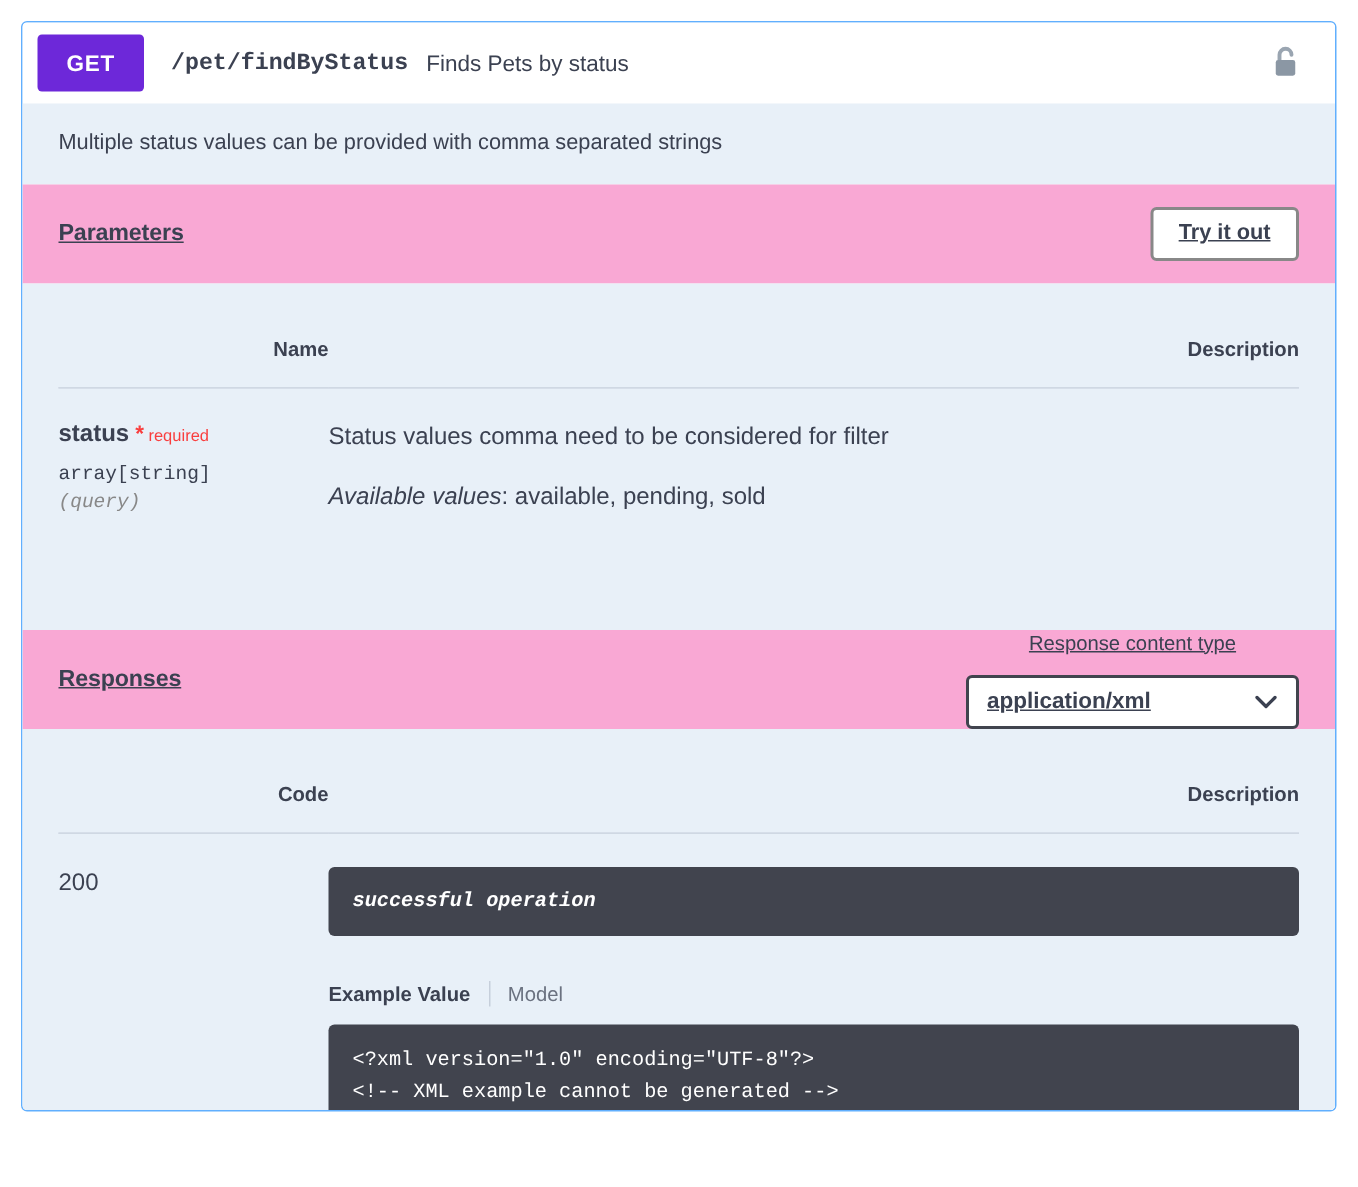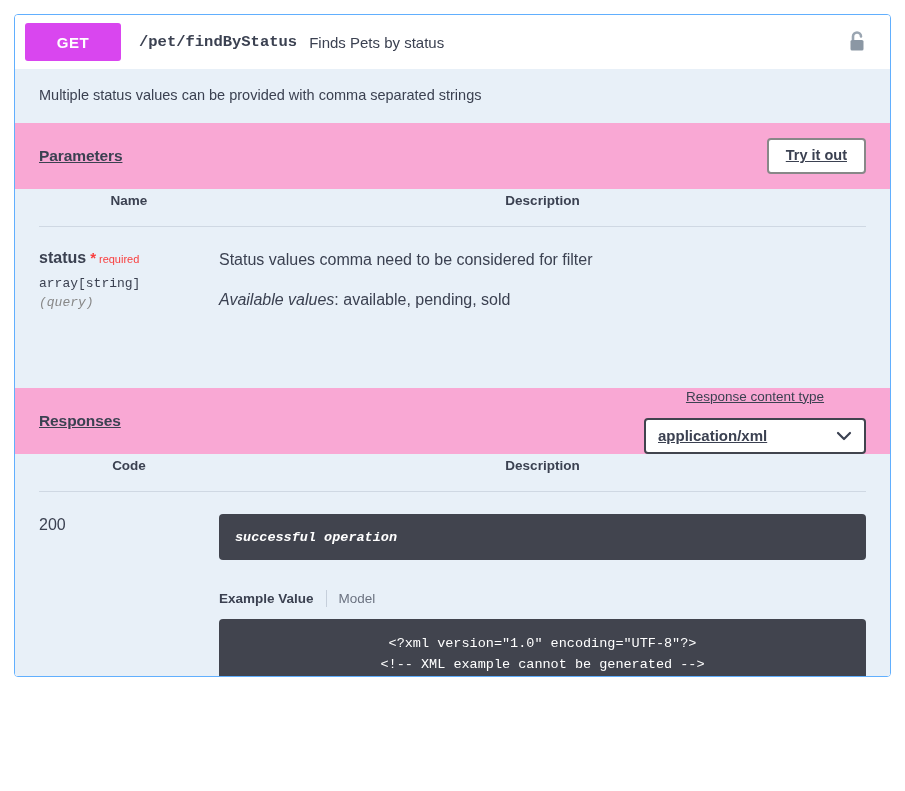--- a/index.html
+++ b/index.html
@@ -34,24 +34,24 @@
   .op-summary {
     display: flex;
     align-items: center;
     height: 54px;
     padding: 0 6px 0 6px;
     background: #ffffff;
     box-sizing: border-box;
   }
   .http-method {
     flex: none;
-    width: 96px;
+    width: 71px;
     height: 38px;
     margin-left: 4px;
-    background: #d946ef;
+    background: #6d28d9;
     border-radius: 3px;
     color: #ffffff;
     font-size: 15px;
     font-weight: bold;
     letter-spacing: 0.5px;
     display: flex;
     align-items: center;
     justify-content: center;
     font-family: "Liberation Sans", sans-serif;
   }
@@ -158,25 +158,25 @@
   
   .table-region {
     background: #e8f0f8;
     padding: 0 24px;
   }
   table.tbl {
     width: 100%;
     border-collapse: collapse;
   }
   table.tbl th {
-    text-align: center;
+    text-align: right;
     font-size: 13.5px;
     font-weight: bold;
     color: #3b4151;
-    padding: 4px 0 18px 0;
+    padding: 36px 0 18px 0;
     border-bottom: 1px solid #cfd8e3;
     margin-left: 20px;
   }
   table.tbl th.col-name   { width: 180px; }
   table.tbl th.col-code   { width: 180px; }
   table.tbl td {
     vertical-align: top;
     padding: 22px 0 0 0;
   }
 
@@ -233,21 +233,20 @@
     padding-top: 24px !important;
   }
 
   .code-dark {
     background: #41444e;
     border-radius: 4px;
     color: #ffffff;
     font-family: "Liberation Mono", monospace;
     padding: 14px 16px;
     box-sizing: border-box;
-    text-align: center;
   }
   .resp-desc-box {
     font-size: 13.5px;
     font-weight: bold;
     font-style: italic;
     height: 46px;
     display: flex;
     align-items: center;
   }
 

